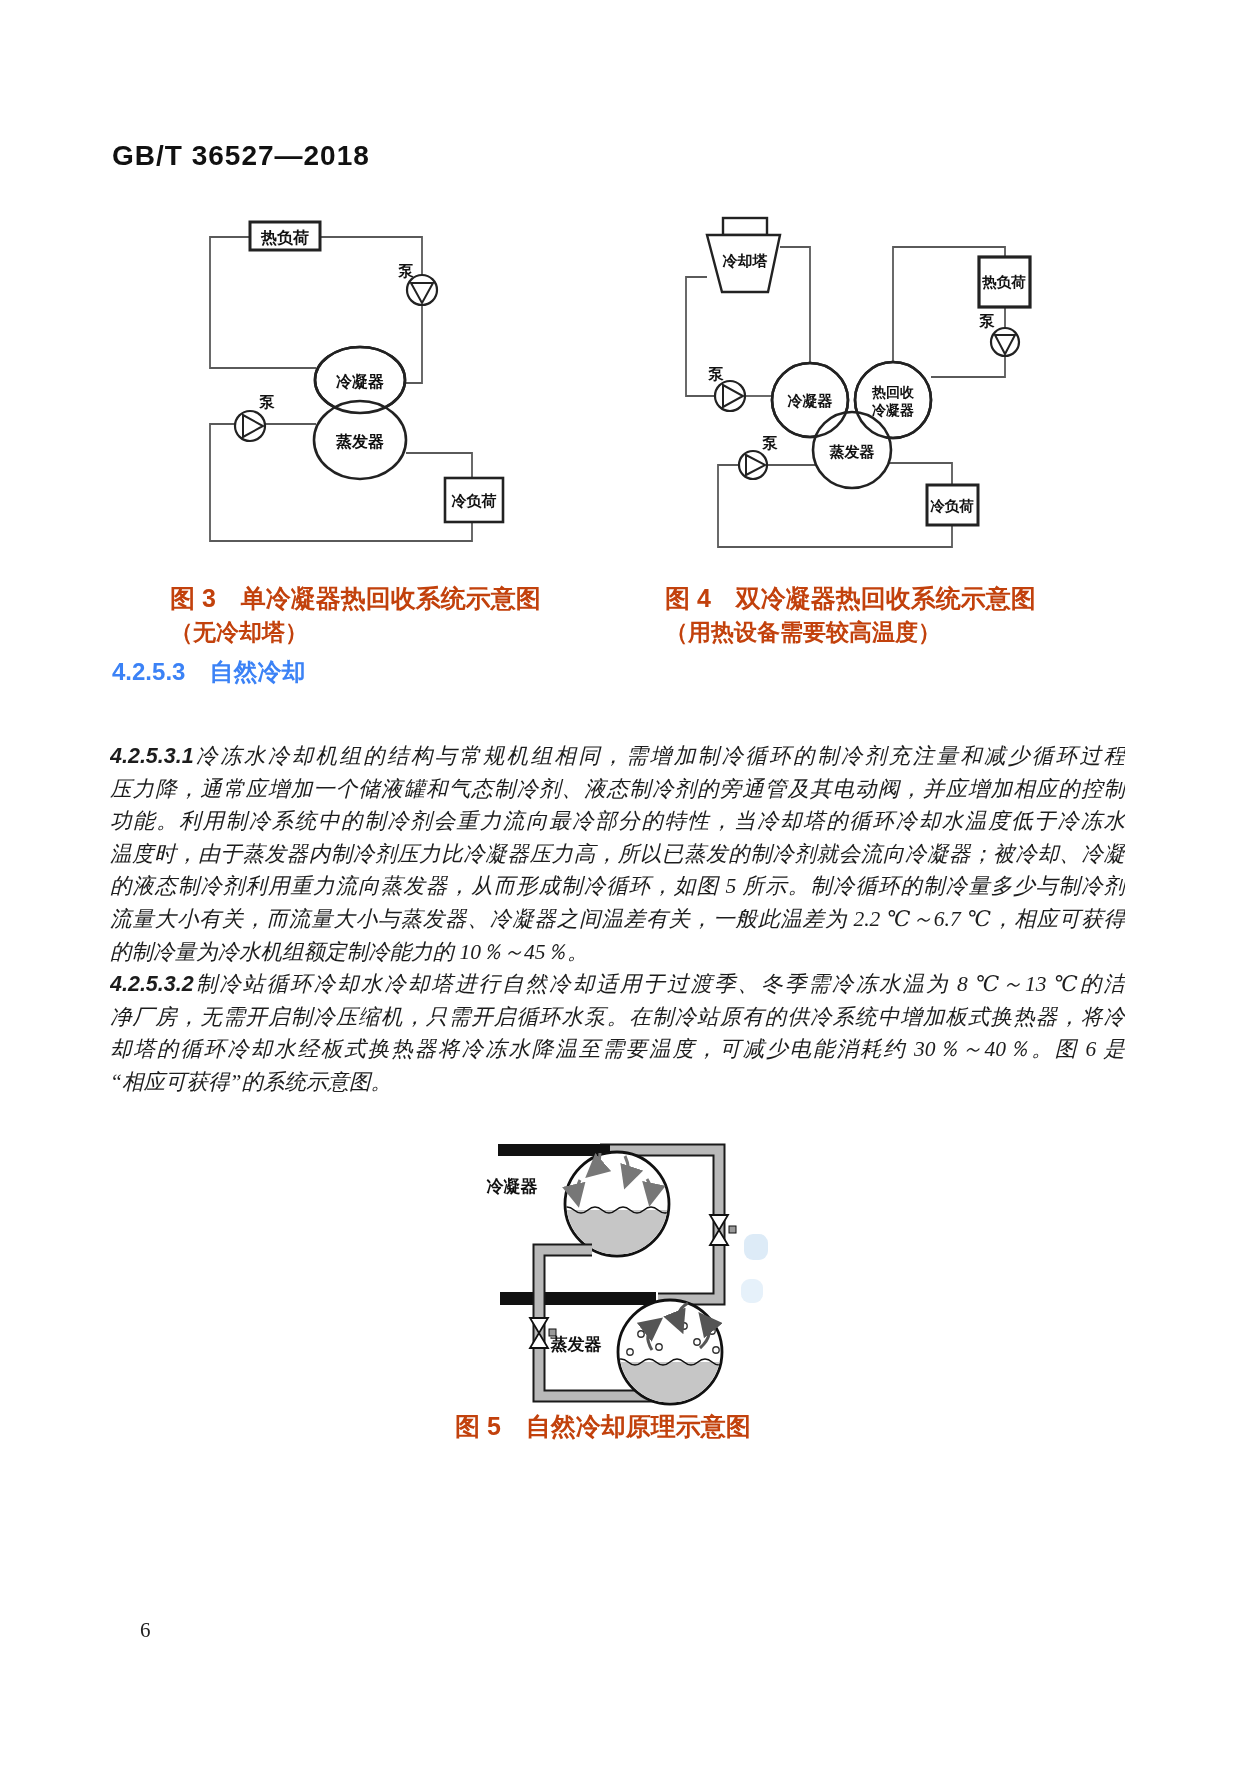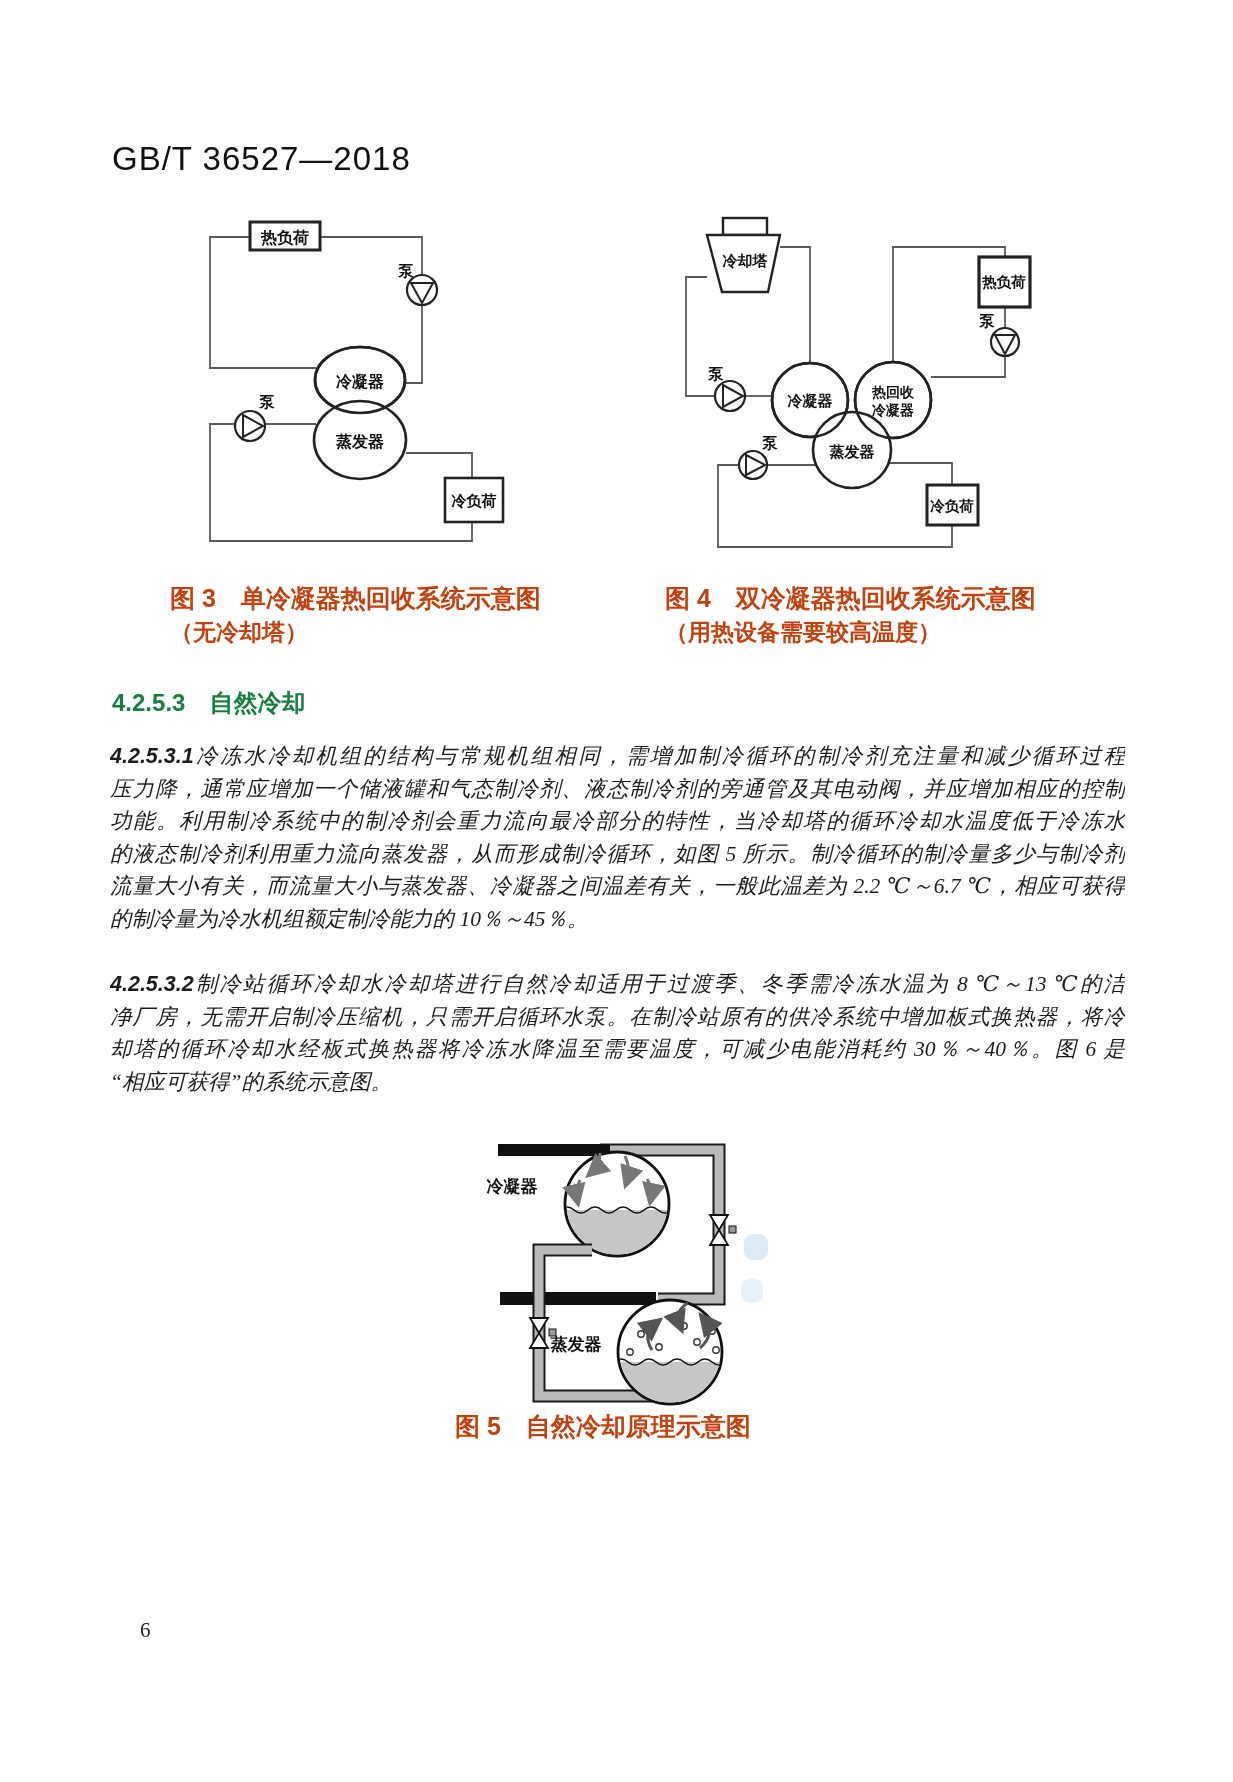--- a/index.html
+++ b/index.html
@@ -4,34 +4,34 @@
 <style>
   html,body { margin:0; padding:0; background:#e8e8e8; }
   .page {
     position:relative; width:1233px; height:1782px; margin:0 auto;
     background:#ffffff; overflow:hidden;
     font-family:"Liberation Serif","DejaVu Serif",serif; color:#1c1c1c;
   }
   .doc-header {
     position:absolute; left:112px; top:140px;
     font-family:"Liberation Sans","DejaVu Sans",sans-serif;
-    font-weight:normal; font-size:33px; letter-spacing:1px; color:#111;
+    font-weight:bold; font-size:28px; letter-spacing:1px; color:#111;
   }
   .figsvg { position:absolute; }
   .fig-caption {
     position:absolute; text-align:left;
     font-family:"Liberation Sans","DejaVu Sans",sans-serif;
     font-weight:bold; color:#c2410c;
   }
   .fig-caption .l1 { font-size:25px; line-height:36px; }
   .fig-caption .l2 { font-size:23px; line-height:33px; }
   .sec-heading {
-    position:absolute; left:112px; top:687px;
-    font-family:"Liberation Sans","DejaVu Sans",sans-serif;
-    font-weight:bold; font-size:24px; color:#15803d;
+    position:absolute; left:112px; top:656px;
+    font-family:"Liberation Sans","DejaVu Sans",sans-serif;
+    font-weight:bold; font-size:24px; color:#3b82f6;
   }
   .sec-heading .num { margin-right:24px; }
   .para { position:absolute; left:110px; width:1015px;font-style:italic; }
   .pline {
     height:32.6px; line-height:32.6px; font-size:21.5px;
     white-space:nowrap; color:#1c1c1c;
   }
   .pline.j { text-align:justify; text-align-last:justify; white-space:normal;
              height:32.6px; overflow:hidden; }
   .pline .num { font-weight:bold; font-family:"Liberation Sans","DejaVu Sans",sans-serif; }
@@ -150,20 +150,21 @@
   </div>
 
   <div class="sec-heading">
     <span class="num">4.2.5.3</span><span>自然冷却</span>
   </div>
 
   <div class="para" style="top:740px;">
     <div class="pline j"><span class="num">4.2.5.3.1</span><span>冷冻水冷却机组的结构与常规机组相同，需增加制冷循环的制冷剂充注量和减少循环过程</span></div>
     <div class="pline j">压力降，通常应增加一个储液罐和气态制冷剂、液态制冷剂的旁通管及其电动阀，并应增加相应的控制</div>
     <div class="pline j">功能。利用制冷系统中的制冷剂会重力流向最冷部分的特性，当冷却塔的循环冷却水温度低于冷冻水</div>
+    <div class="pline j">温度时，由于蒸发器内制冷剂压力比冷凝器压力高，所以已蒸发的制冷剂就会流向冷凝器；被冷却、冷凝</div>
     <div class="pline j">的液态制冷剂利用重力流向蒸发器，从而形成制冷循环，如图 5 所示。制冷循环的制冷量多少与制冷剂</div>
     <div class="pline j">流量大小有关，而流量大小与蒸发器、冷凝器之间温差有关，一般此温差为 2.2 ℃～6.7 ℃，相应可获得</div>
     <div class="pline">的制冷量为冷水机组额定制冷能力的 10％～45％。</div>
   </div>
 
   <div class="para" style="top:968px;">
     <div class="pline j"><span class="num">4.2.5.3.2</span><span>制冷站循环冷却水冷却塔进行自然冷却适用于过渡季、冬季需冷冻水温为 8 ℃～13 ℃的洁</span></div>
     <div class="pline j">净厂房，无需开启制冷压缩机，只需开启循环水泵。在制冷站原有的供冷系统中增加板式换热器，将冷</div>
     <div class="pline j">却塔的循环冷却水经板式换热器将冷冻水降温至需要温度，可减少电能消耗约 30％～40％。图 6 是</div>
     <div class="pline">“相应可获得”的系统示意图。</div>

